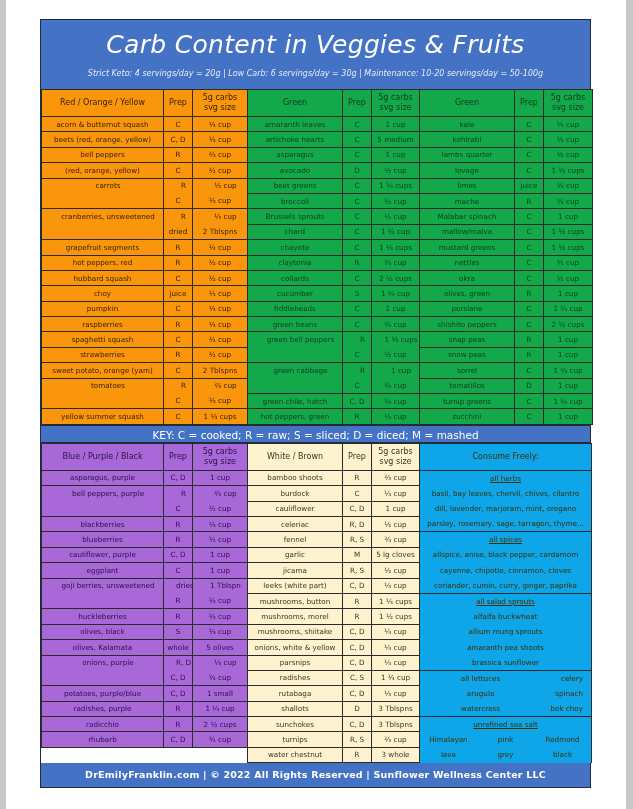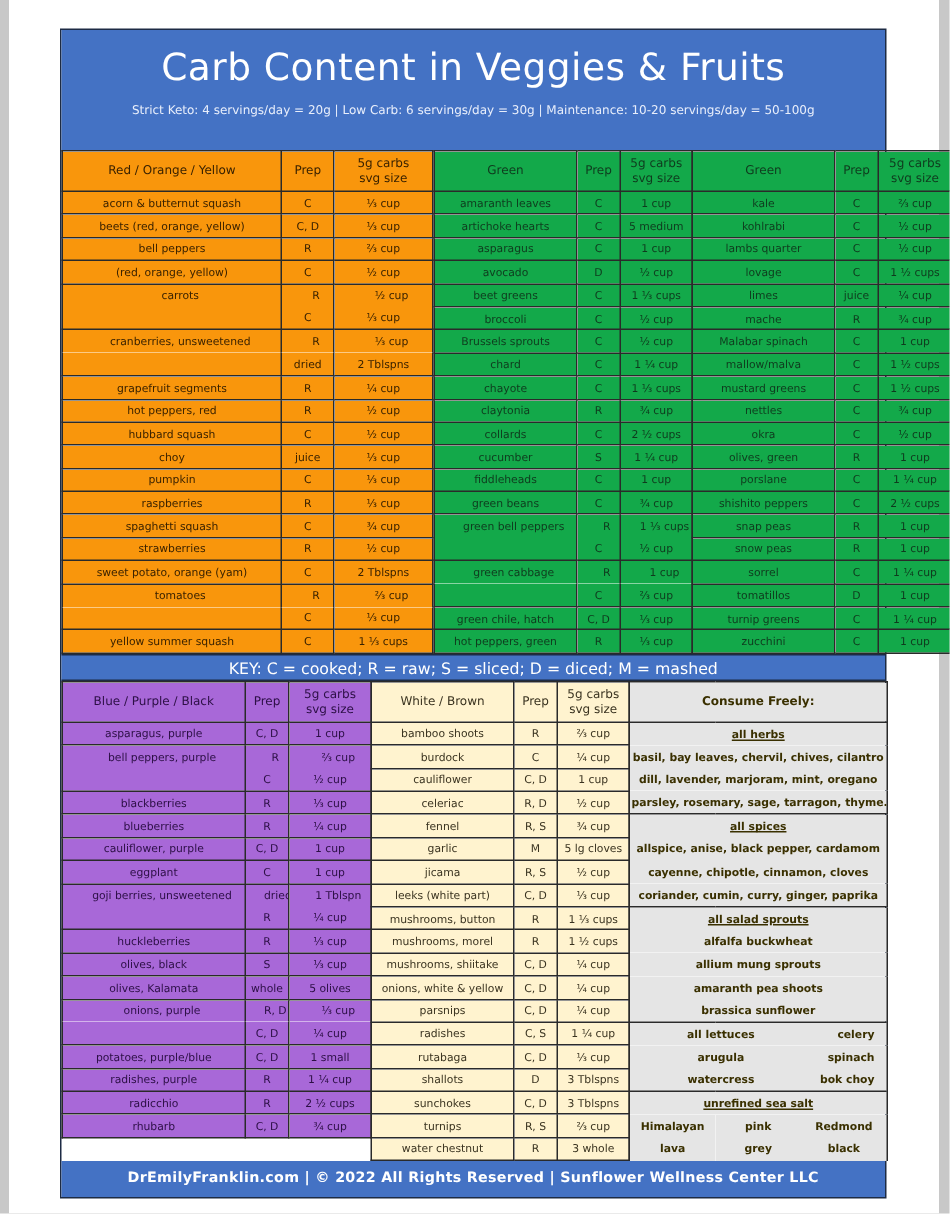--- a/index.html
+++ b/index.html
@@ -1,29 +1,29 @@
 <!DOCTYPE html>
 <html><head>
 <meta charset="utf-8">
 <style>
   * { box-sizing: border-box; margin: 0; padding: 0; }
   body { width: 633px; height: 809px; background: #c8c8c8; font-family: "DejaVu Sans", sans-serif; position: relative; overflow: hidden; }
   .page { position: absolute; left: 6px; top: 0; width: 620px; height: 809px; background: #ffffff; }
   .sheet { position: absolute; left: 34px; top: 19px; width: 551px; border: 1px solid #1d2b44; }
-  .title-bar { background: #4472c4; height: 80px; text-align: center; color: #fff; }
+  .title-bar { background: #4472c4; height: 69px; text-align: center; color: #fff; font-style: italic; }
   .title { font-size: 25px; padding-top: 10px; letter-spacing: 0.3px; }
   .subtitle { font-size: 8px; margin-top: 10px; color: #e8eefb; }
   table { border-collapse: collapse; width: 100%; table-layout: fixed; }
   td, th { border: 1px solid #2a2a2a; font-size: 7.2px; text-align: center; font-weight: normal; height: 15.4px; line-height: 1; padding: 0 1px; white-space: nowrap; overflow: hidden; }
   th { height: 27px; font-size: 8px; line-height: 1.25; }
   .orange td, .orange th { background: #f9960c; color: #3a2200; }
   .green td, .green th { background: #13a94a; color: #0f3b1e; }
   .purple td, .purple th { background: #a868d8; color: #2c0f45; }
   .cream td, .cream th { background: #fff3cf; color: #3a3320; }
-  .yellow td, .yellow th { background: #e5e5e5; color: #3a3000; font-weight: bold; }
+  .yellow td, .yellow th { background: #0ea5e9; color: #3a3000; }
   .noborder-top { border-top: none !important; }
   .noborder-bottom { border-bottom: none !important; padding-left: 12px; }
   .key-bar { background: #4472c4; height: 18px; color: #fff; text-align: center; font-size: 10.5px; line-height: 18px; border-top: 1px solid #1d2b44; border-bottom: 1px solid #1d2b44; }
   .footer { background: #4472c4; height: 24px; color: #fff; text-align: center; font-size: 9.5px; font-weight: bold; line-height: 24px; letter-spacing: 0.2px; }
   .grid-top { display: flex; }
   .grid-top > div { flex: none; }
   .u { text-decoration: underline; }
   .yf td { border-left: none; border-right: none; }
   .yf .sep td { border-top: 1px solid #2a2a2a; }
   .left { text-align: center; padding-left: 8px; }
@@ -34,21 +34,21 @@
 
 <div class="page">
   <div class="sheet">
 
     <div class="title-bar">
       <div class="title">Carb Content in Veggies &amp; Fruits</div>
       <div class="subtitle">Strict Keto: 4 servings/day = 20g  |  Low Carb: 6 servings/day = 30g  |  Maintenance: 10-20 servings/day = 50-100g</div>
     </div>
 
     <div class="grid-top">
-      <div style="width:248px">
+      <div style="width:206px">
         <table class="orange">
           <colgroup>
               <col style="width:122px">
               <col style="width:29px">
               <col style="width:55px">
             </colgroup>
           <thead>
               <tr>
             <th>Red / Orange / Yellow</th>
             <th>Prep</th>

